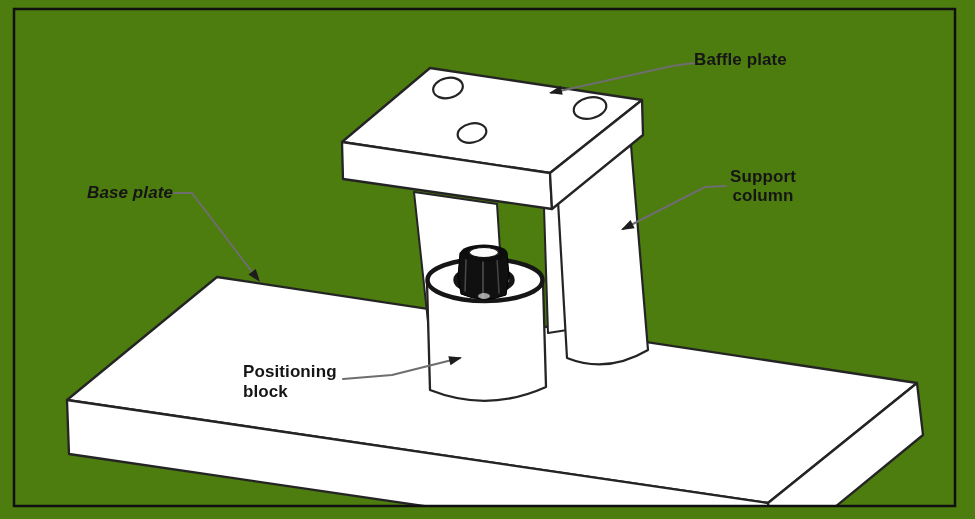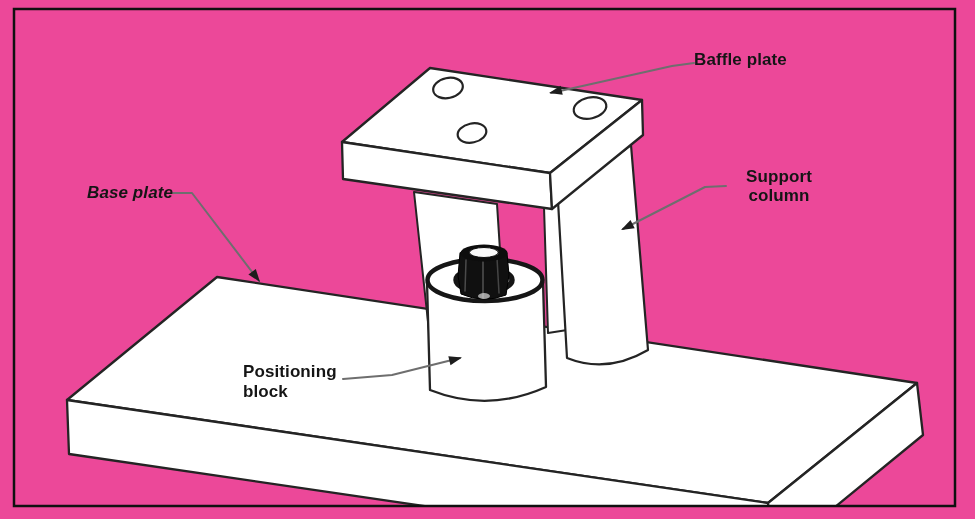--- a/index.html
+++ b/index.html
@@ -4,41 +4,41 @@
 <style>
   html, body {
     margin: 0;
     padding: 0;
     background: #ffffff;
   }
   .stage {
     position: relative;
     width: 975px;
     height: 519px;
-    background: #ec4899;
+    background: #4d7c0f;
     overflow: hidden;
     font-family: "Liberation Sans", sans-serif;
   }
   .stage svg {
     position: absolute;
     left: 0;
     top: 0;
     display: block;
   }
   .part-label {
     position: absolute;
     font: 700 17px/20px "Liberation Sans", sans-serif;
     color: #151515;
     letter-spacing: 0.1px;
     white-space: normal;
   }
   .label-baffle   { left: 694px; top: 50px;  white-space: nowrap; }
   .label-base     { left: 87px;  top: 183px; white-space: nowrap; font-style: italic; }
   .label-block    { left: 243px; top: 362px; width: 100px; text-align: left; }
-  .label-support  { left: 723px; top: 167px; width: 80px;  text-align: center; line-height: 19px; margin-left: 16px; }
+  .label-support  { left: 723px; top: 167px; width: 80px;  text-align: center; line-height: 19px; }
 </style>
 </head>
 <body>
 
 <div class="stage">
 
   <svg width="975" height="519" viewBox="0 0 975 519">
     <defs>
       <clipPath id="frame-clip">
         <rect x="14" y="9" width="941" height="497"></rect>

